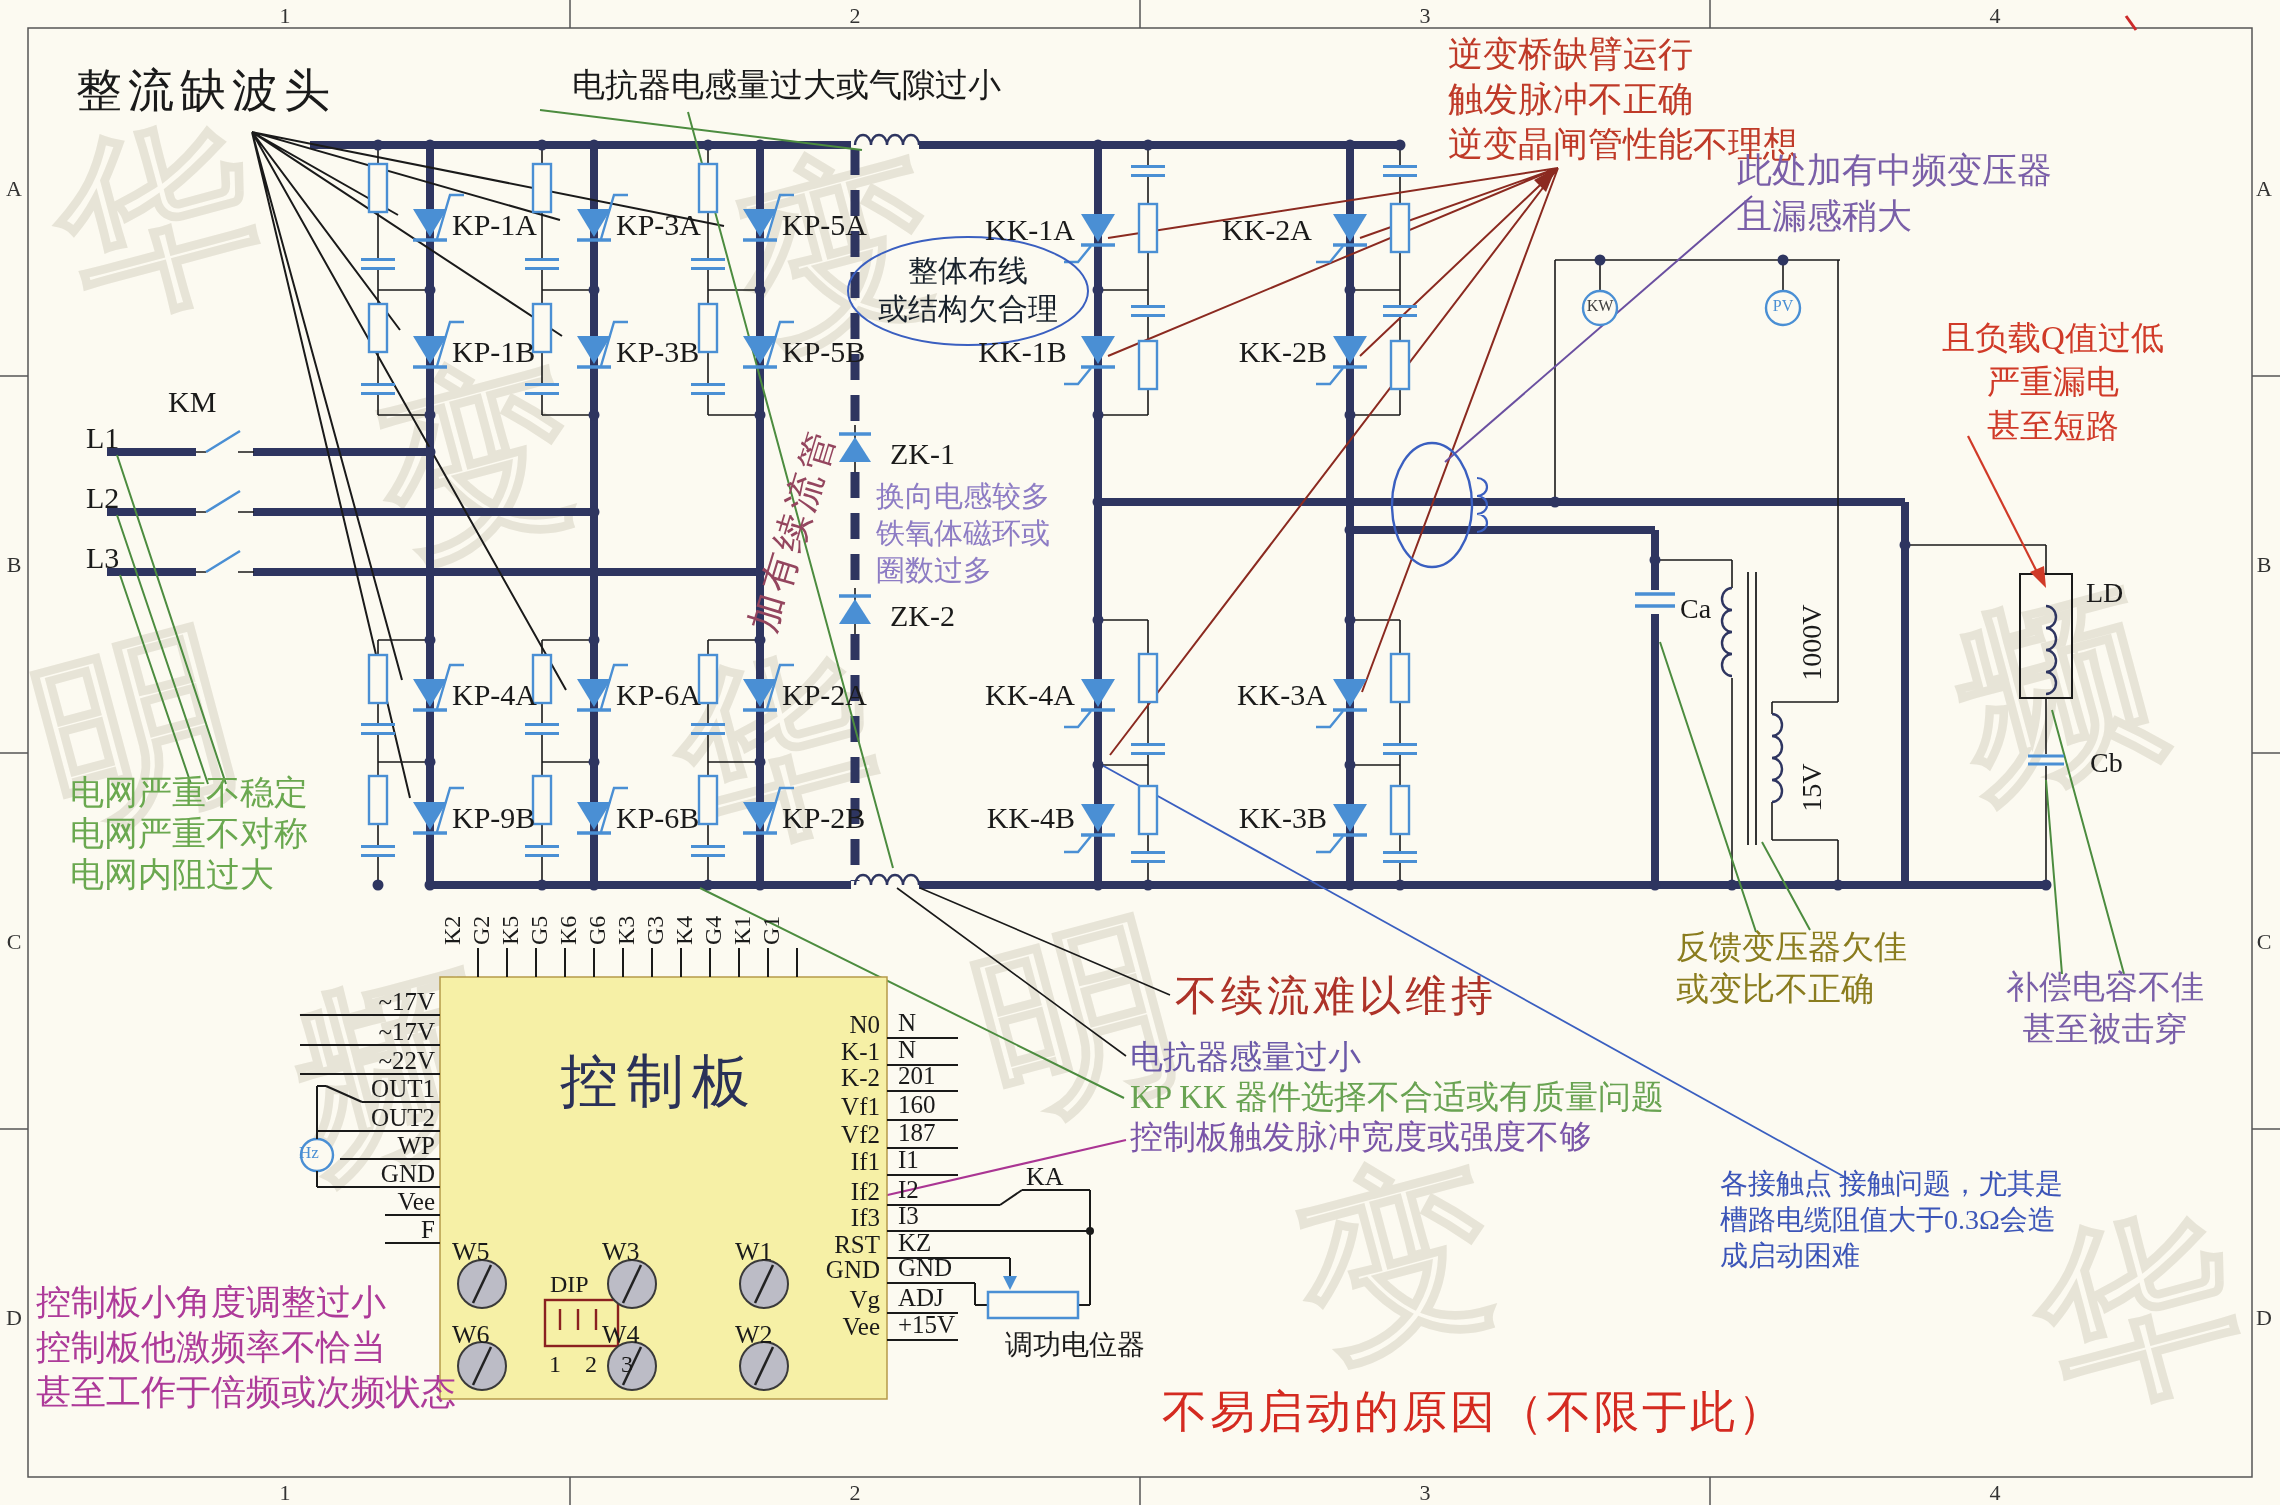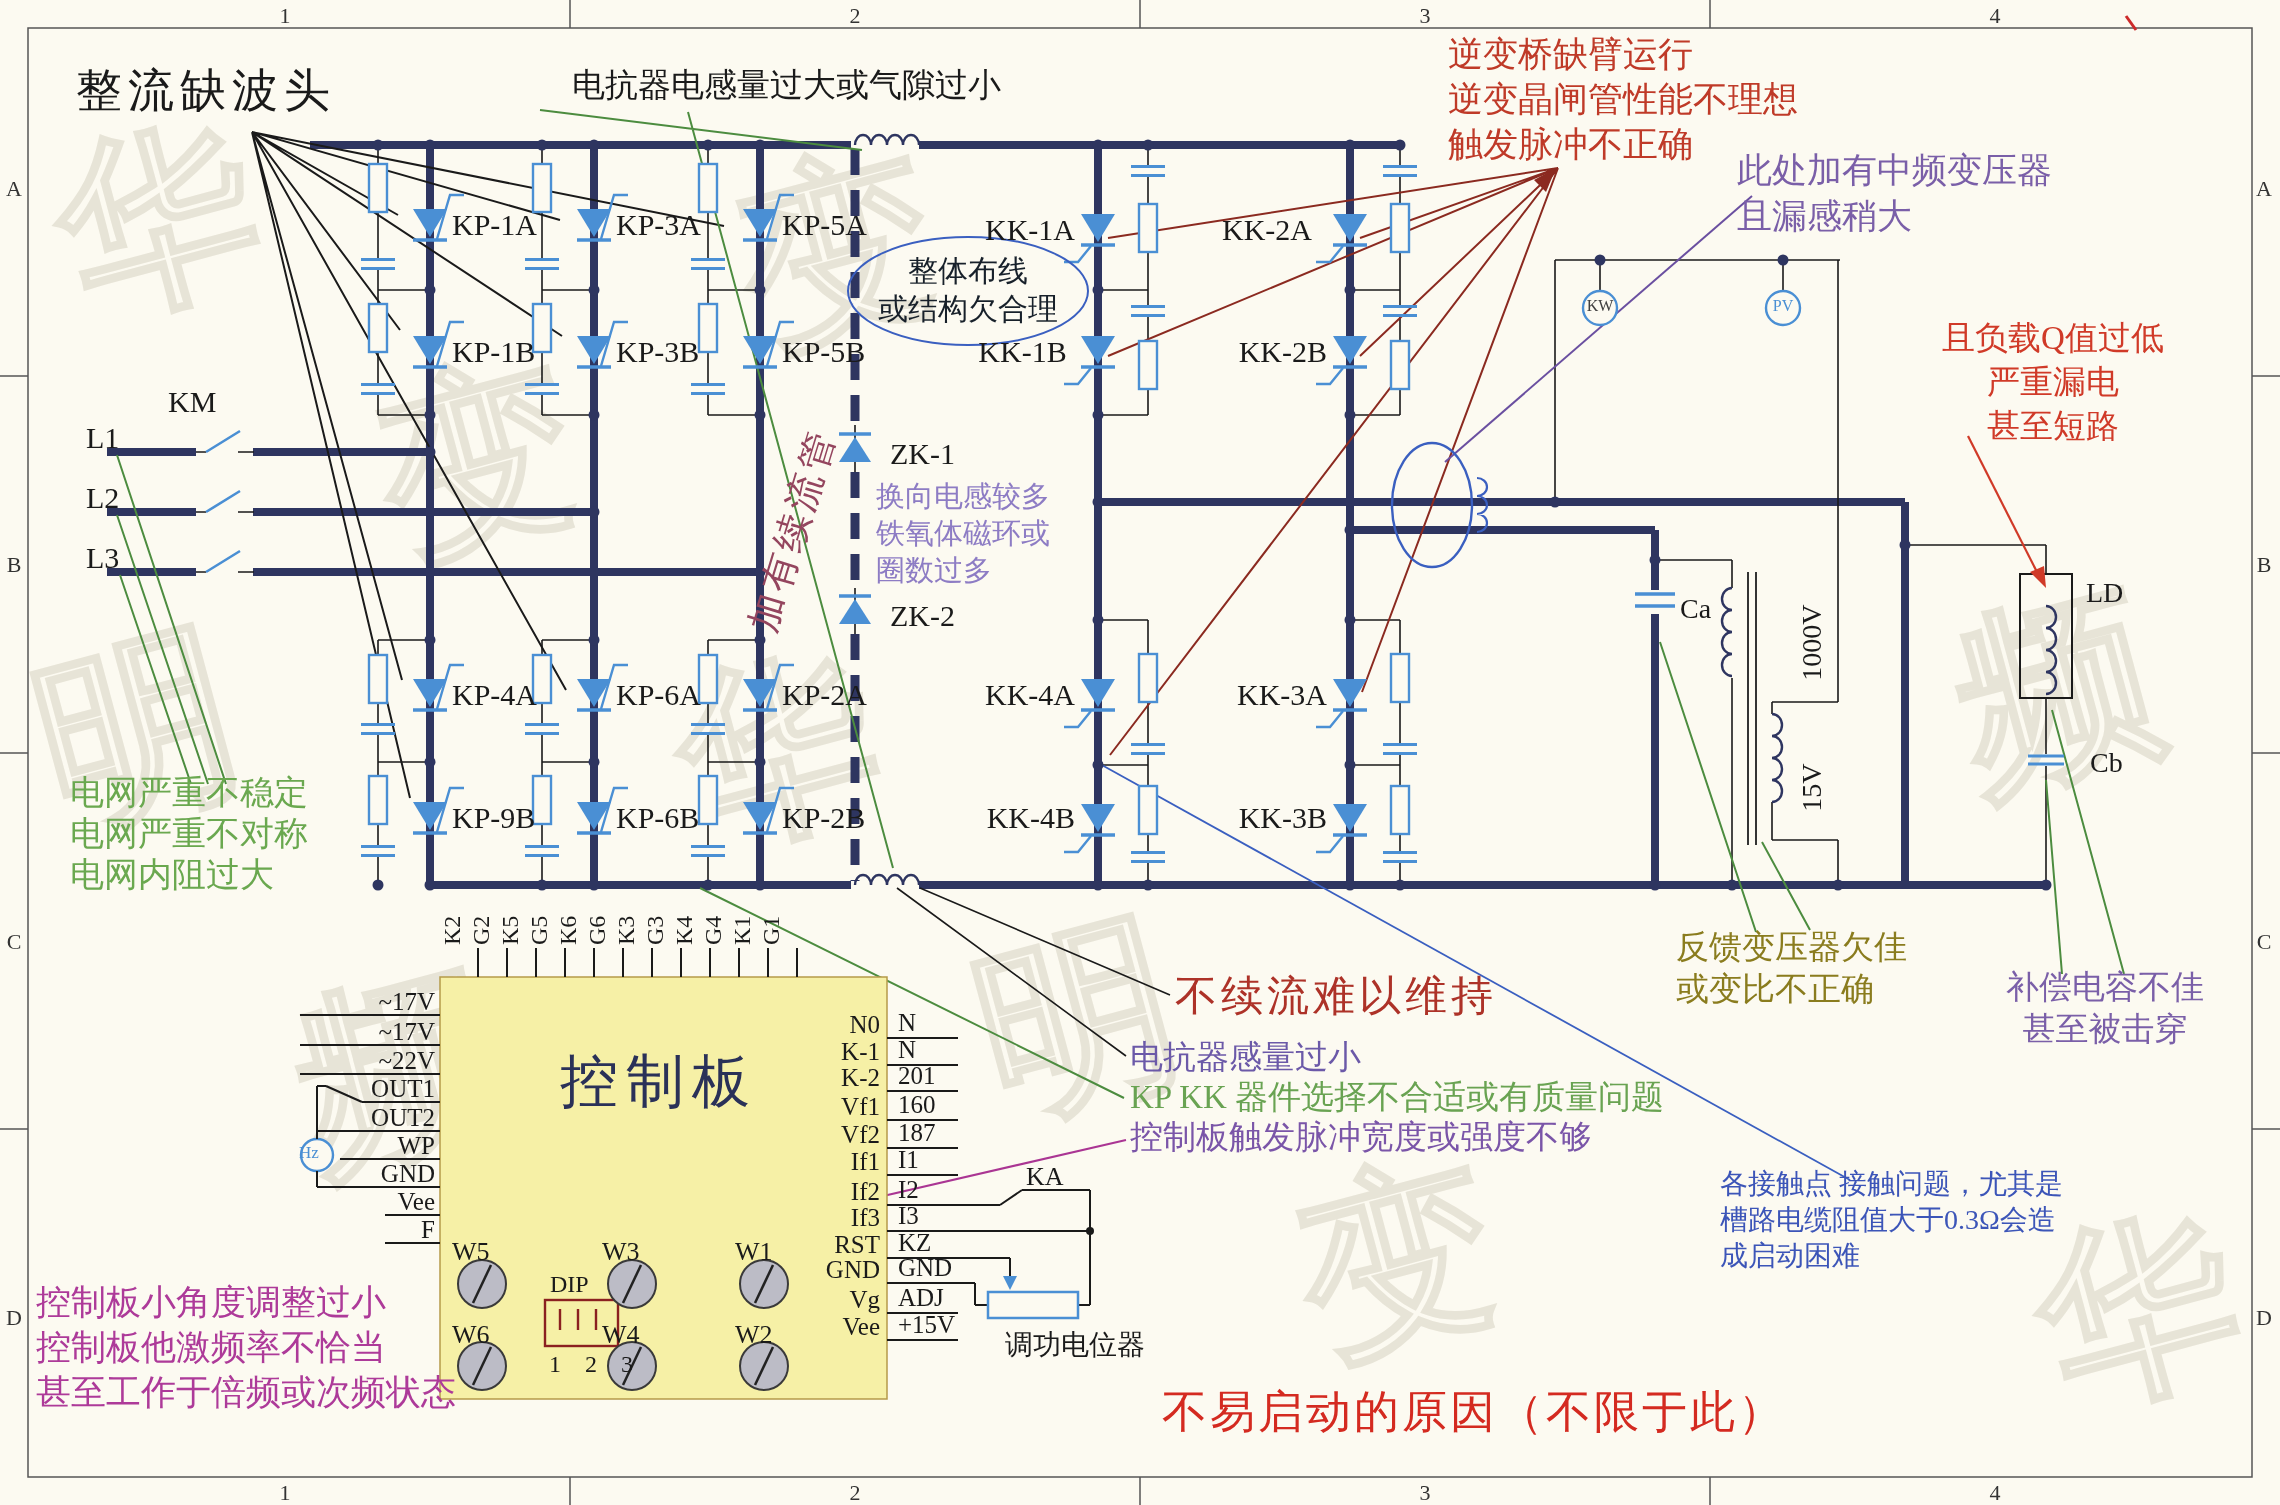--- a/index.html
+++ b/index.html
@@ -296,22 +296,22 @@
   <span class="zone" style="left:2px;top:1305px">D</span>
   <span class="zone" style="left:2252px;top:176px">A</span>
   <span class="zone" style="left:2252px;top:552px">B</span>
   <span class="zone" style="left:2252px;top:929px">C</span>
   <span class="zone" style="left:2252px;top:1305px">D</span>
 
   <div class="lb" style="left:76px;top:64px;font-size:46px;letter-spacing:6px">整流缺波头</div>
   <div class="lb" style="left:572px;top:66px;font-size:33px">电抗器电感量过大或气隙过小</div>
   <div class="lb" style="left:1448px;top:32px;font-size:35px;line-height:45px;color:#bf3a28">
     <div>逆变桥缺臂运行</div>
+      <div>触发脉冲不正确</div>
       <div>逆变晶闸管性能不理想</div>
-      <div>触发脉冲不正确</div>
   </div>
   <div class="lb" style="left:1737px;top:148px;font-size:35px;line-height:46px;color:#7a5fa8">
     <div>此处加有中频变压器</div>
       <div>且漏感稍大</div>
   </div>
   <div class="lb" style="left:1918px;top:316px;width:270px;text-align:center;font-size:33px;line-height:44px;color:#d03a28">
     <div>且负载Q值过低</div>
       <div>严重漏电</div>
       <div>甚至短路</div>
   </div>

